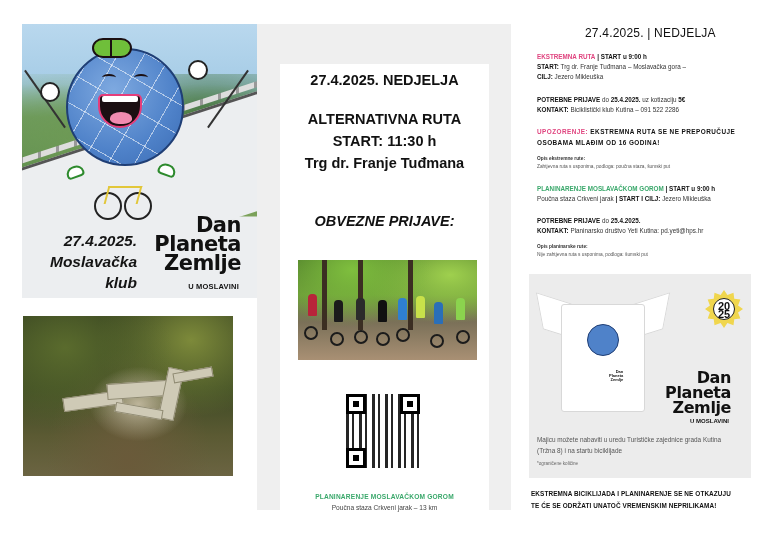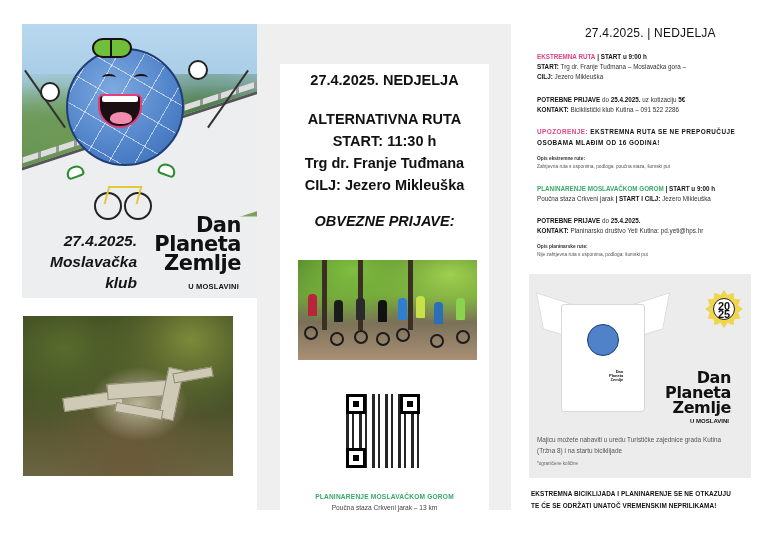--- a/index.html
+++ b/index.html
@@ -214,21 +214,20 @@
   <div class="ruin-wall" style="left:92px;top:90px;width:48px;height:10px;transform:rotate(10deg);"></div>
 </div>
 
 <div class="mid-bg"></div>
 <div class="mid">
   <div class="m-date">27.4.2025. NEDJELJA</div>
   <div class="m-block">
     <div>ALTERNATIVNA RUTA</div>
     <div>START: 11:30 h</div>
     <div>Trg dr. Franje Tuđmana</div>
-    <div>CILJ: Jezero Mikleuška</div>
   </div>
   <div class="m-reg">
     <div>OBVEZNE PRIJAVE:</div>
   </div>
 
   <div class="bikers-photo">
     <div class="tree" style="left:24px;"></div>
     <div class="tree" style="left:60px;"></div>
     <div class="tree" style="left:110px;"></div>
     <div class="rider" style="left:10px;top:34px;background:#b8243a;"></div>

